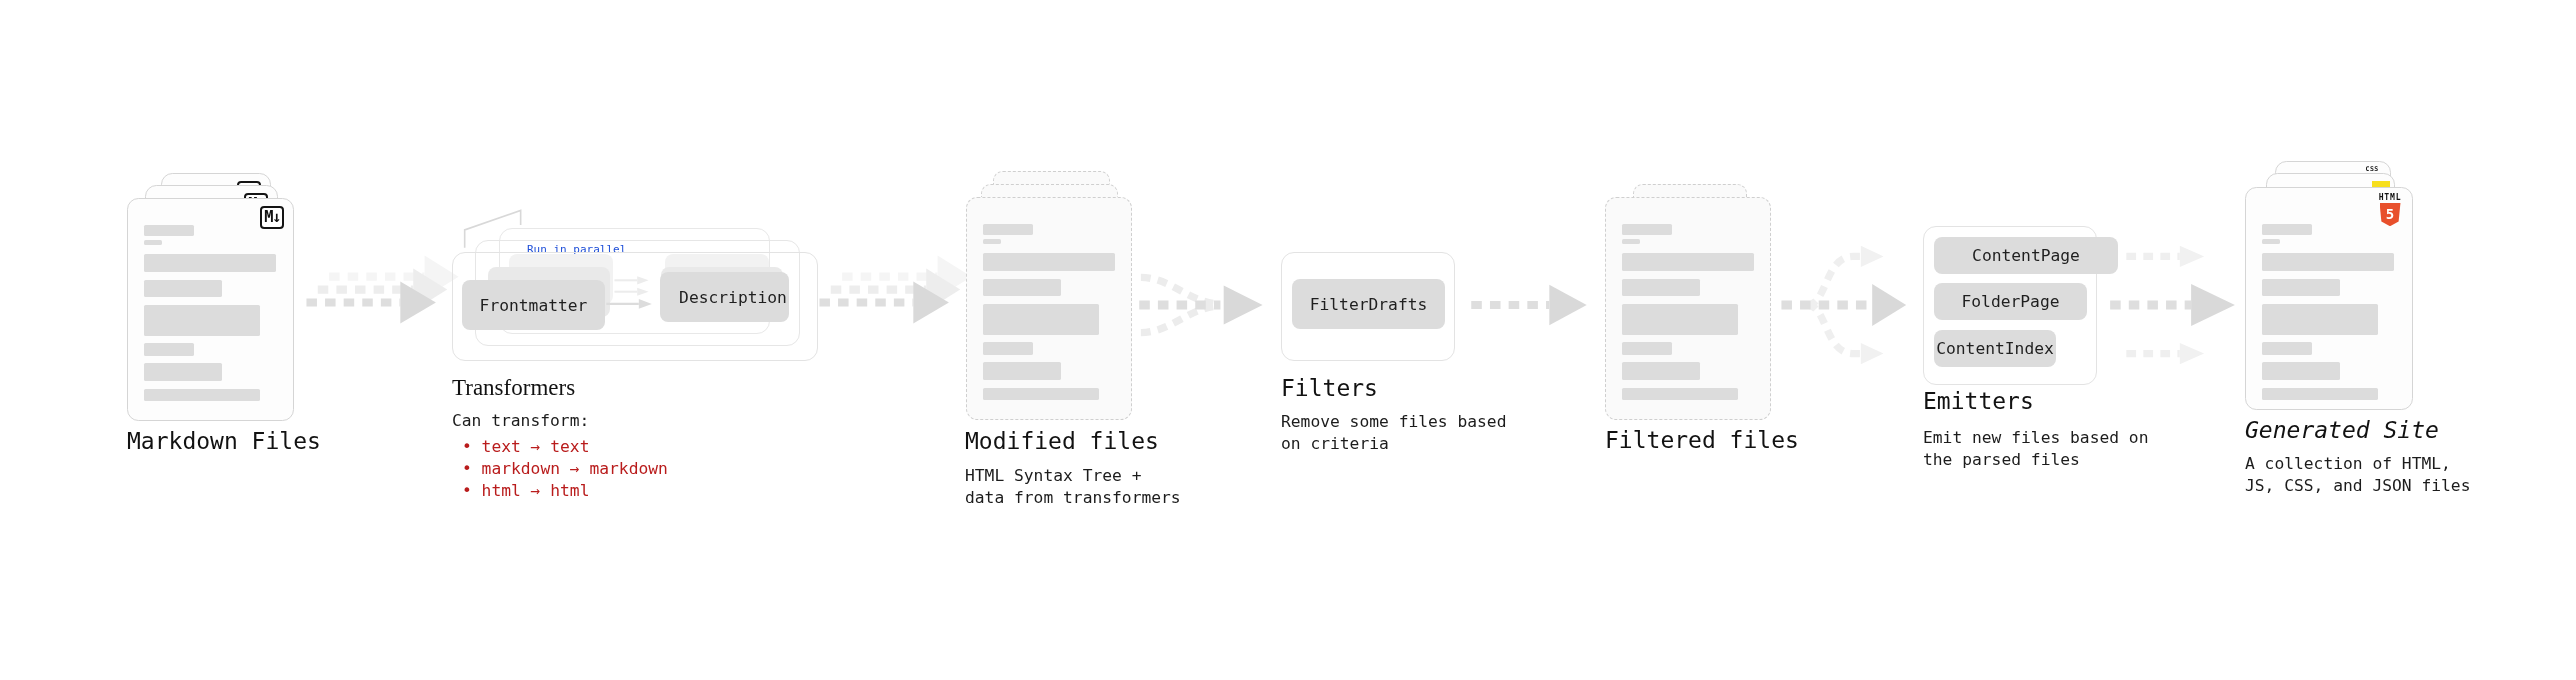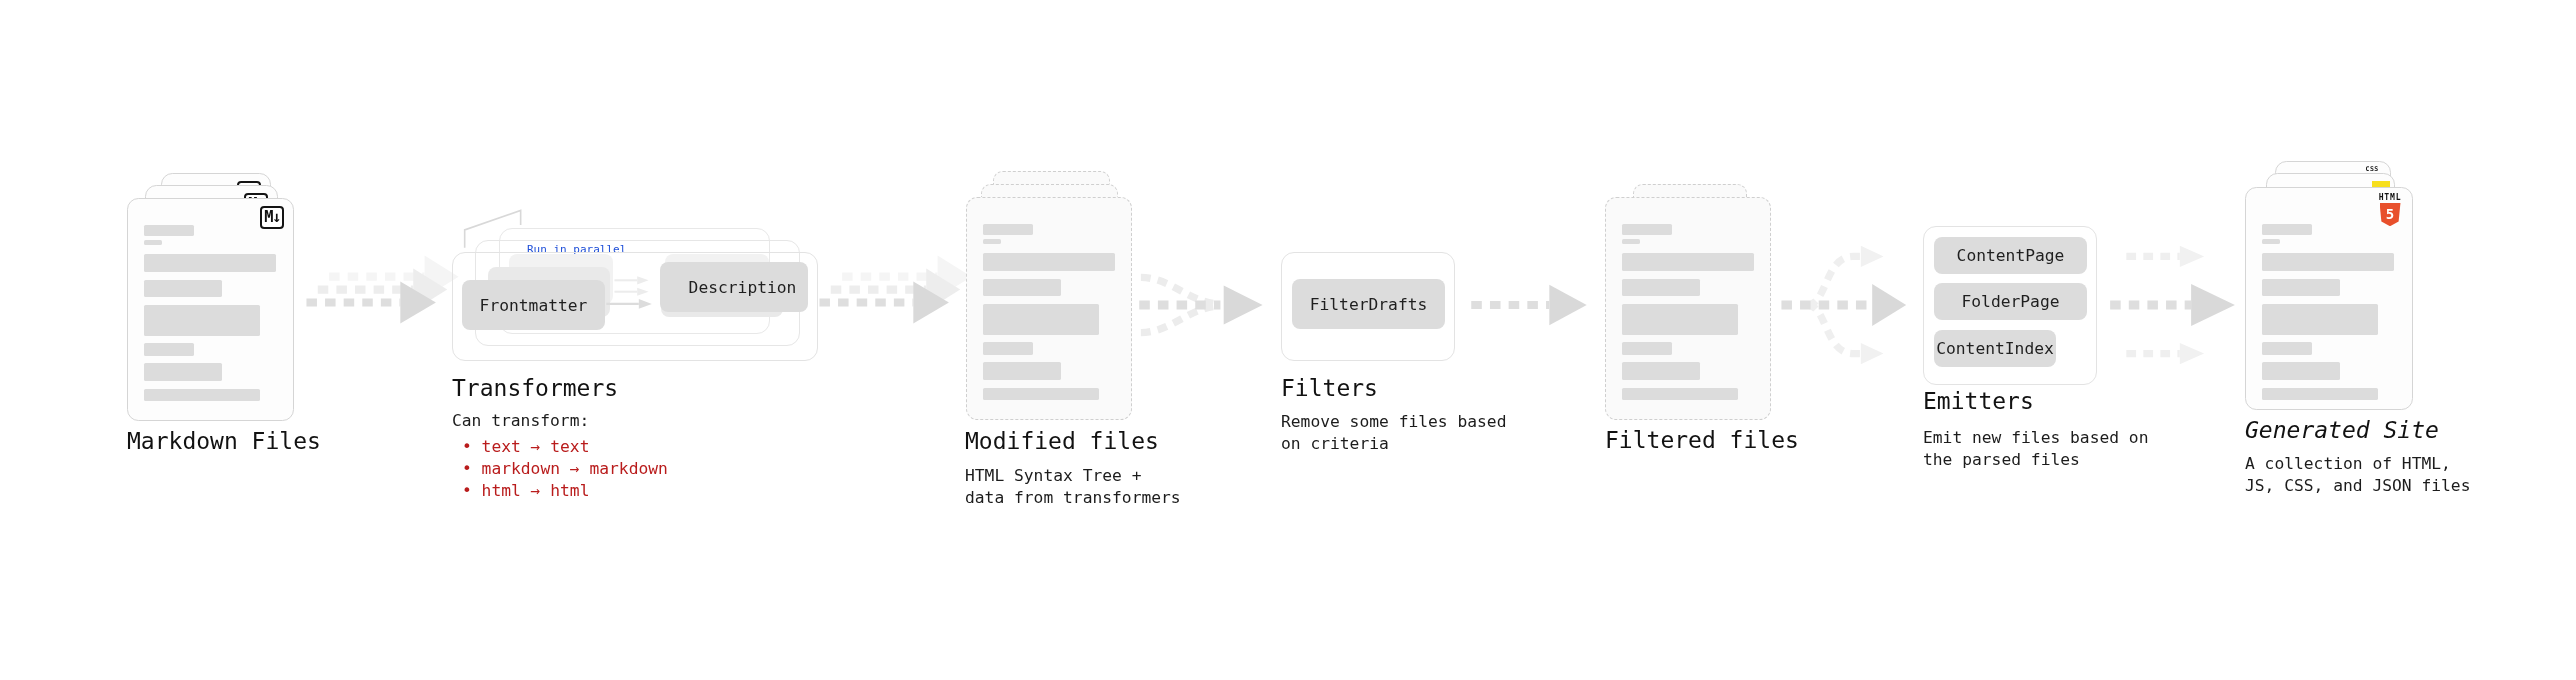--- a/index.html
+++ b/index.html
@@ -105,23 +105,23 @@
           <polygon points="42,4 42,14 56,9" stroke="none"></polygon>
         <line x1="14" y1="23" x2="42" y2="23" stroke-width="2.5"></line>
           <polygon points="42,18 42,28 56,23" stroke="none"></polygon>
       </g>
       <g stroke="#dcdcdc" fill="#dcdcdc">
         <line x1="4" y1="38" x2="44" y2="38" stroke-width="2.5"></line>
           <polygon points="44,32 44,44 60,38" stroke="none"></polygon>
       </g>
     </svg>
 
-    <div class="pill" style="left:660px;top:262px;width:148px;height:50px;padding-left:17px;">Description</div>
-
-    <div class="label" style="left:452px;top:375px;">Transformers</div>
+    <div class="pill" style="left:660px;top:272px;width:129px;height:50px;padding-left:17px;">Description</div>
+
+    <div class="label" style="left:452px;top:375px;font-family:Liberation Serif, serif;">Transformers</div>
     <div class="body-text" style="left:452px;top:410px;">Can transform:</div>
     <div class="abs" style="left:462px;top:436px;">
       <span class="bullet-line">• text → text</span>
       <span class="bullet-line">• markdown → markdown</span>
       <span class="bullet-line">• html → html</span>
     </div>
   </div>
 
   <svg style="left:814px;top:254px;" width="163" height="89" viewBox="0 0 200 110">
     <g stroke="#f5f5f5" fill="#f5f5f5">
@@ -199,21 +199,21 @@
     <path d="M36,79 C60,79 58,19 92,19 L102,19" fill="none" stroke="#efefef" stroke-width="9" stroke-dasharray="12 9"></path>
     <polygon points="102,6 102,32 130,19" fill="#f1f1f1"></polygon>
     <path d="M36,79 C60,79 58,139 92,139 L102,139" fill="none" stroke="#efefef" stroke-width="9" stroke-dasharray="12 9"></path>
     <polygon points="102,126 102,152 130,139" fill="#f1f1f1"></polygon>
     <line x1="4" y1="79" x2="116" y2="79" stroke="#dedede" stroke-width="11" stroke-dasharray="13 10"></line>
     <polygon points="116,53 116,105 158,79" fill="#d9d9d9"></polygon>
   </svg>
 
   <div>
     <div class="frame" style="left:1923px;top:226px;width:174px;height:159px;"></div>
-    <div class="pill" style="left:1934px;top:237px;width:153px;height:37px;">ContentPage</div>
+    <div class="pill" style="left:1934px;top:237px;width:184px;height:37px;">ContentPage</div>
     <div class="pill" style="left:1934px;top:283px;width:153px;height:37px;">FolderPage</div>
     <div class="pill" style="left:1934px;top:330px;width:122px;height:37px;">ContentIndex</div>
     <div class="label" style="left:1923px;top:388px;">Emitters</div>
     <div class="body-text" style="left:1923px;top:427px;">Emit new files based on
 the parsed files</div>
   </div>
 
   <svg style="left:2110px;top:241px;" width="138" height="128" viewBox="0 0 170 158">
     <line x1="20" y1="19" x2="86" y2="19" stroke="#efefef" stroke-width="9" stroke-dasharray="12 9"></line>
     <polygon points="86,6 86,32 116,19" fill="#f1f1f1"></polygon>

